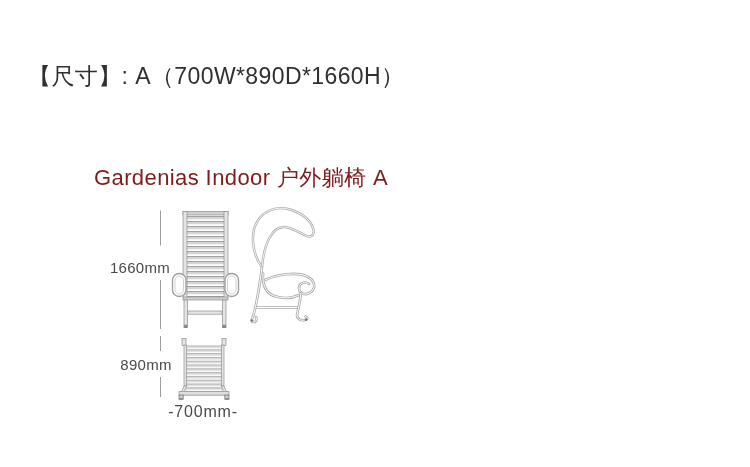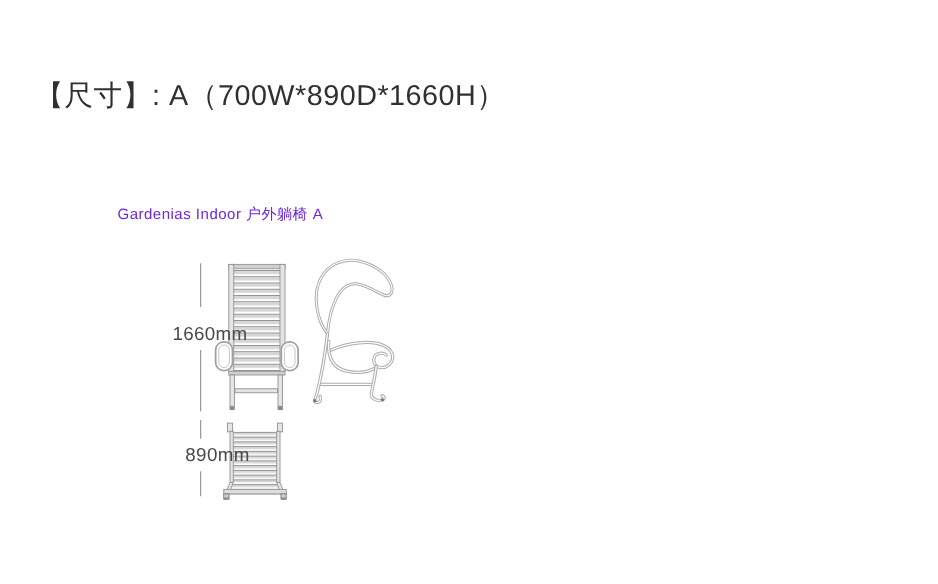--- a/index.html
+++ b/index.html
@@ -5,26 +5,26 @@
   html,body{margin:0;padding:0;background:#fff;}
   .page{
     position:relative;width:750px;height:467px;background:#ffffff;overflow:hidden;
     font-family:"Liberation Sans","DejaVu Sans",sans-serif;
   }
   .size-title{
     position:absolute;left:28px;top:61px;font-size:23px;color:#303030;
     letter-spacing:0.4px;white-space:nowrap;
   }
   .product-title{
-    position:absolute;left:94px;top:163px;font-size:12px;color:#6d28d9;
+    position:absolute;left:94px;top:163px;font-size:22px;color:#7f1d1d;
     letter-spacing:0.4px;white-space:nowrap;
   }
   .dim-label{
     position:absolute;font-size:15px;color:#4a4a4a;text-align:center;
-    white-space:nowrap;letter-spacing:0.3px;margin-left:28px;
+    white-space:nowrap;letter-spacing:0.3px;
   }
   .dim-height{left:104px;top:259px;width:72px;}
   .dim-depth{left:110px;top:356px;width:72px;}
   .dim-width{left:162px;top:403px;width:82px;font-size:16px;letter-spacing:0.8px;}
   svg.diagram{position:absolute;left:0;top:0;}
   .tube-outer{stroke:#ababab;stroke-width:2.6;fill:none;stroke-linecap:round;}
   .tube-inner{stroke:#ffffff;stroke-width:1;fill:none;stroke-linecap:round;}
   .dimline{stroke:#9c9c9c;stroke-width:1;}
   .frame{fill:#e4e4e4;stroke:#909090;stroke-width:0.7;}
   .cap{fill:#d0d0d0;stroke:#909090;stroke-width:0.7;}
@@ -116,14 +116,15 @@
       <rect x="179" y="391.5" width="50" height="3.6" fill="#dedede" stroke="#909090" stroke-width="0.7"></rect>
       <rect x="179" y="395.1" width="4.2" height="4.2" fill="#cfcfcf" stroke="#808080" stroke-width="0.8"></rect>
       <rect x="224.8" y="395.1" width="4.2" height="4.2" fill="#cfcfcf" stroke="#808080" stroke-width="0.8"></rect>
       <rect class="foot" x="179.3" y="398" width="3.6" height="1.6"></rect>
       <rect class="foot" x="225.1" y="398" width="3.6" height="1.6"></rect>
     </g>
   </svg>
 
   <div class="dim-label dim-height">1660mm</div>
   <div class="dim-label dim-depth">890mm</div>
+  <div class="dim-label dim-width">-700mm-</div>
 
 </div>
 
 </body></html>

